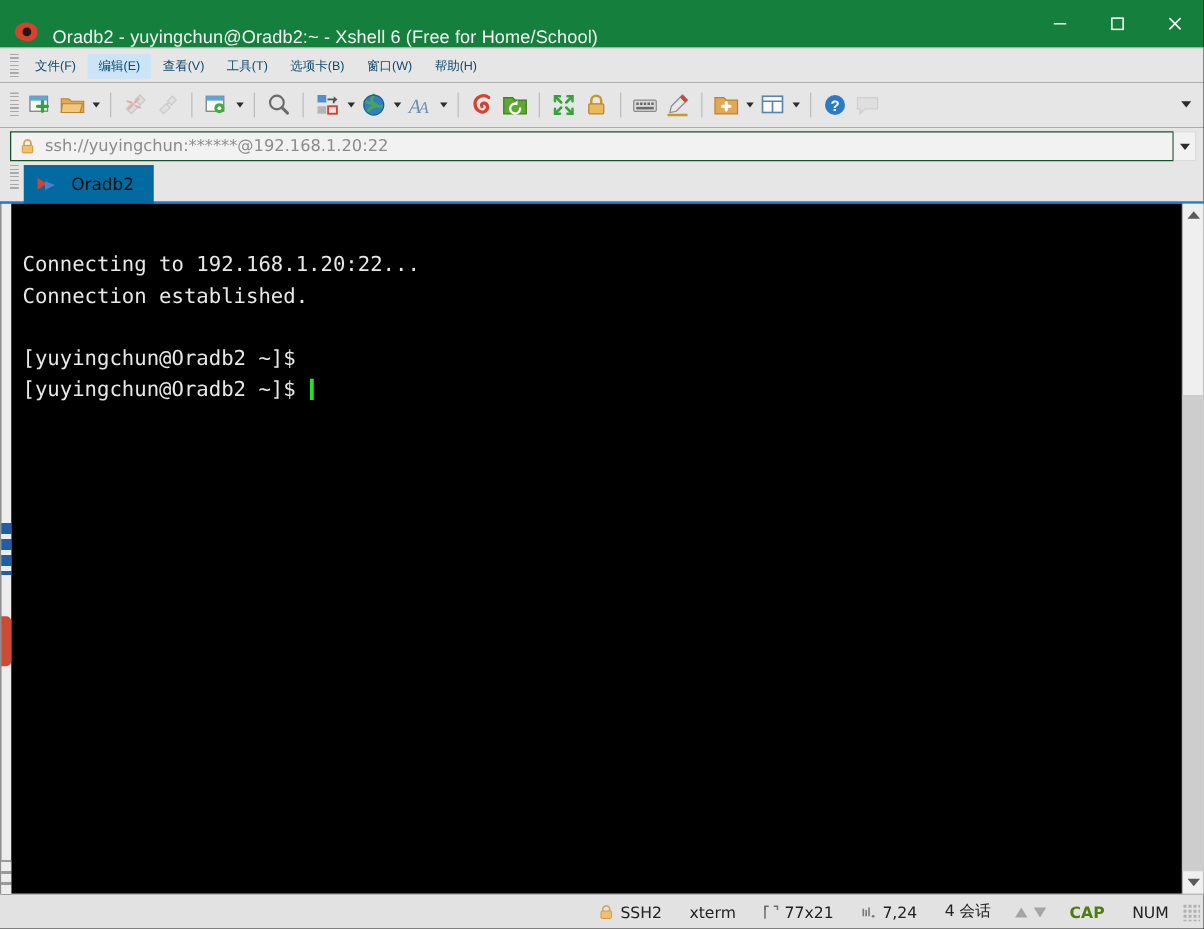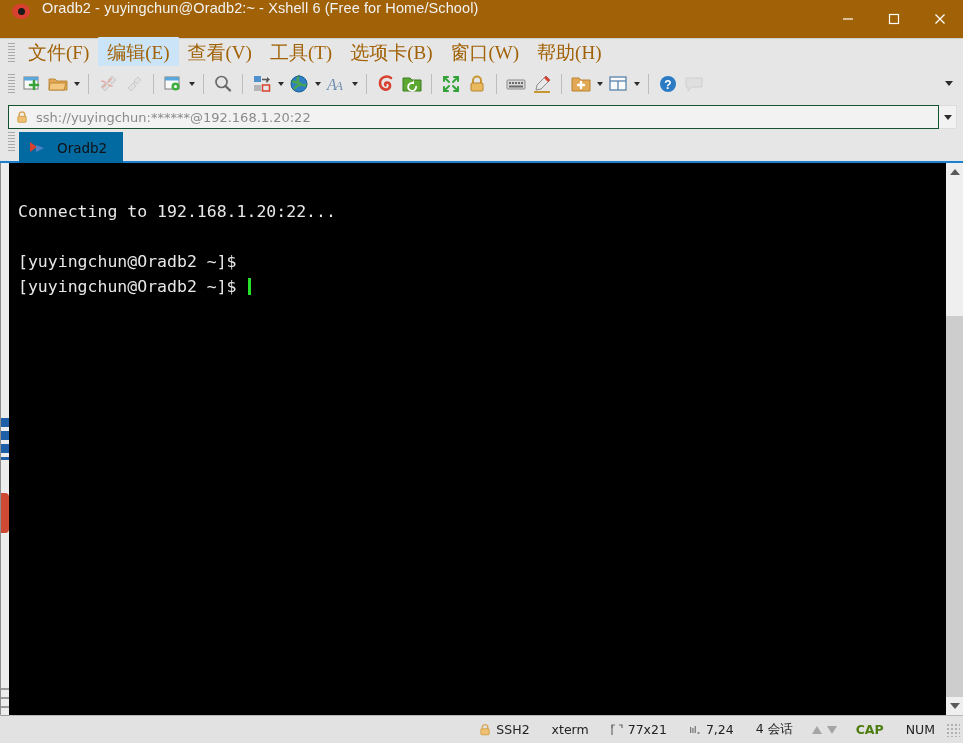--- a/index.html
+++ b/index.html
@@ -11,22 +11,22 @@
   }
   #app {
     position: relative;
     width: 963px; height: 743px;
     background: #000;
     display: flex; flex-direction: column;
   }
 
   
   .titlebar {
-    height: 38px; background: #a16207; color: #fff;
-    display: flex; align-items: flex-start;
+    height: 38px; background: #15803d; color: #fff;
+    display: flex; align-items: flex-end;
     flex: 0 0 38px;
   }
   .tb-icon {
     width: 24px; height: 24px; margin-left: 10px; margin-right: 8px;
     position: relative; flex: 0 0 24px;
   }
   .tb-icon .spiral {
     position: absolute; left: 2px; top: 4px;
     width: 18px; height: 15px;
     background: #d8402f;
@@ -56,23 +56,23 @@
     flex: 0 0 28px;
     border-top: 1px solid #cfcfcf;
     padding-left: 8px;
   }
   .grip {
     width: 7px; height: 20px; flex: 0 0 7px; margin-right: 4px;
     background-image: repeating-linear-gradient(to bottom,
       #a9a9a9 0, #a9a9a9 1px, transparent 1px, transparent 3px);
   }
   .menu-item {
-    padding: 3px 9px; font-size: 19px; color: #a16207;
+    padding: 3px 9px; font-size: 10px; color: #0c4a6e;
     white-space: nowrap; border-radius: 1px;
-    font-family: Liberation Serif, serif;
+    font-family: Liberation Sans, sans-serif;
   }
   .menu-item.active { background: #cce4f7; }
 
   
   .toolbar {
     height: 36px; background: #e6e6e6;
     display: flex; align-items: center;
     flex: 0 0 36px;
     padding-left: 8px;
     position: relative;
@@ -463,20 +463,21 @@
 
   <div class="termrow">
     <div class="sidestrip">
       <div class="side-tab blue"></div>
       <div class="side-tab red"></div>
       <div class="side-tab gray"></div>
     </div>
 
     <div class="terminal">
       <div class="tline">Connecting to 192.168.1.20:22...</div>
+      <div class="tline">Connection established.</div>
       <div class="tline">&nbsp;</div>
       <div class="tline">[yuyingchun@Oradb2 ~]$</div>
       <div class="tline"><span>[yuyingchun@Oradb2 ~]$ </span><span class="cursor"></span></div>
     </div>
 
     <div class="vscroll">
       <div class="sb-arrow up"></div>
       <div class="sb-track">
         <div class="sb-thumb"></div>
       </div>

